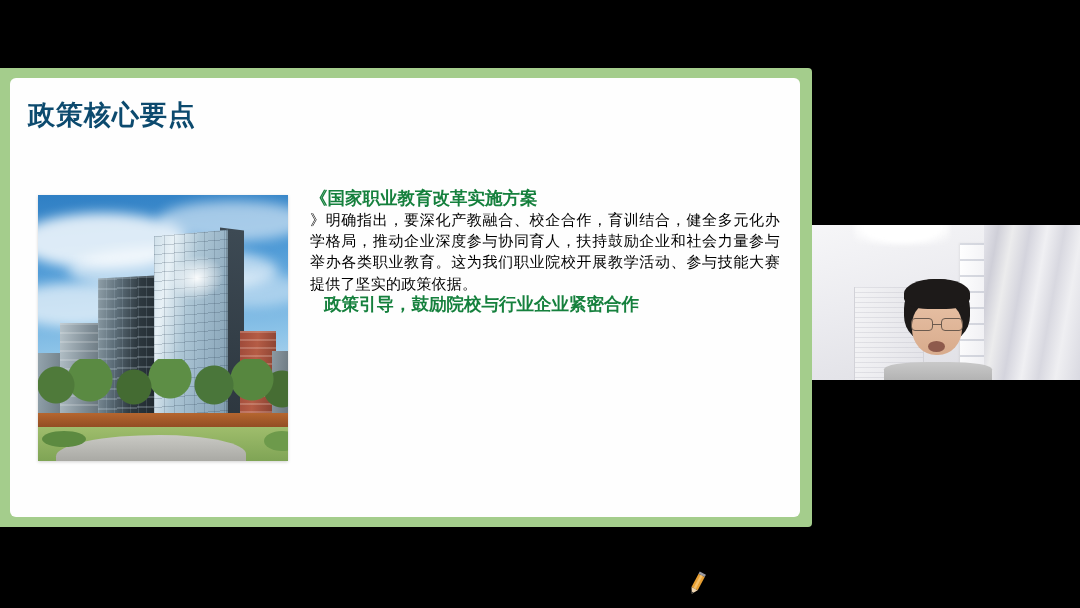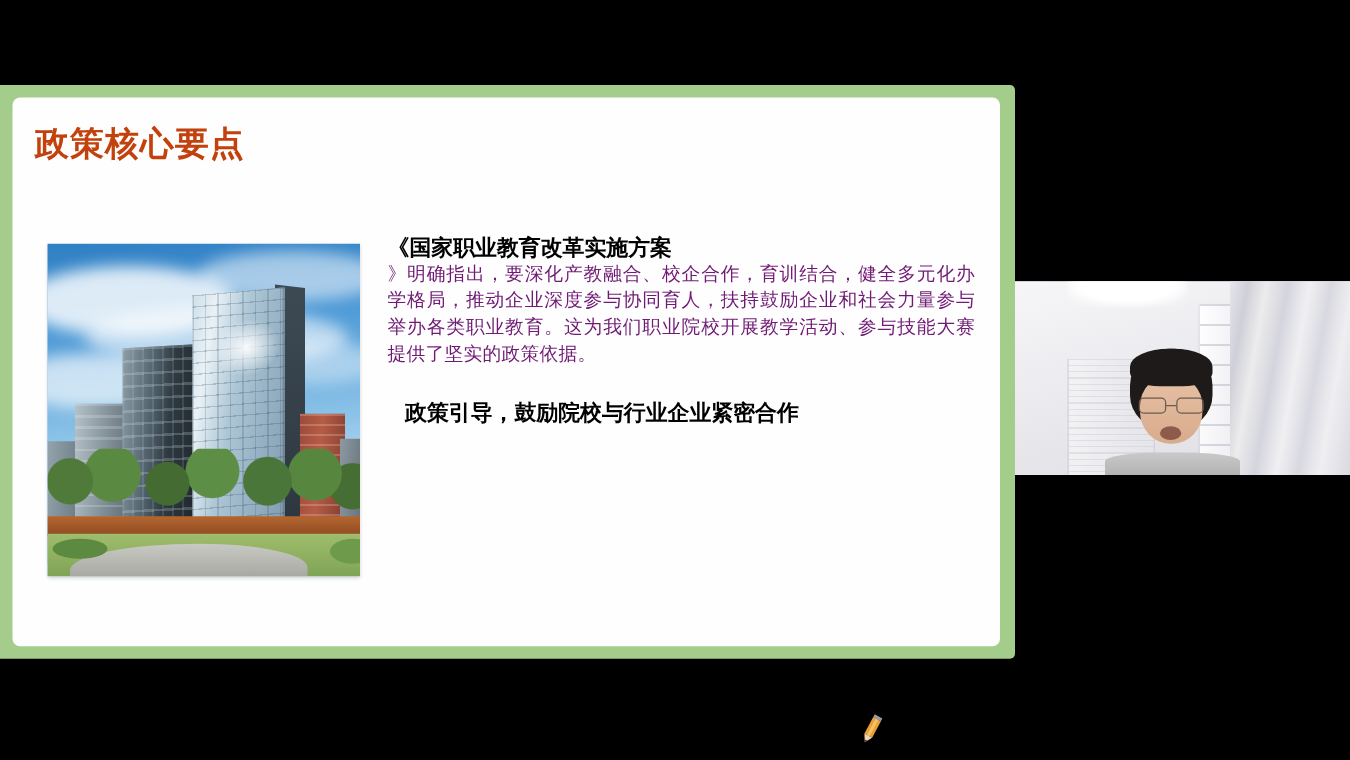--- a/index.html
+++ b/index.html
@@ -15,21 +15,21 @@
     border-top-right-radius:4px; border-bottom-right-radius:4px;
     padding:10px 12px 10px 10px;
   }
   #slide-inner {
     position:relative; width:100%; height:100%;
     background:#fefefe; border-radius:6px; overflow:hidden;
   }
 
   #slide-title {
     position:absolute; left:18px; top:24px;
-    font-size:27px; font-weight:bold; color:#c2410c;
+    font-size:27px; font-weight:bold; color:#0c4a6e;
     letter-spacing:1px; line-height:1;
   }
 
   
   #slide-photo {
     position:absolute; left:28px; top:117px; width:250px; height:266px;
     overflow:hidden; background:#7fb2dd;
     box-shadow:0 1px 3px rgba(0,0,0,.18);
   }
   .sky {
@@ -134,26 +134,26 @@
     border-top-left-radius:60% 90%; border-top-right-radius:50% 80%;
   }
   .hedge1 { position:absolute; left:4px; bottom:14px; width:44px; height:16px; background:#5c8a40; border-radius:50%; }
   .hedge2 { position:absolute; left:226px; bottom:10px; width:36px; height:20px; background:#6d9a4b; border-radius:50%; }
 
   
   #text-col {
     position:absolute; left:300px; top:110px; width:470px;
   }
   .sec-head {
-    font-size:17.5px; font-weight:bold; color:#000000;
+    font-size:17.5px; font-weight:bold; color:#15803d;
     line-height:1.25; margin-bottom:2px;
   }
-  #head-2 { margin-top:26px; margin-bottom:6px; padding-left:14px; }
+  #head-2 { margin-bottom:6px; padding-left:14px; }
   .body-txt {
-    font-size:15px; color:#701a75; line-height:1.42;
+    font-size:15px; color:#000000; line-height:1.42;
     text-align:justify; letter-spacing:.2px;
   }
   #para-1 { margin-top:-3px; }
   #para-2 { margin-top:4px; }
 
   
   #pencil-cursor {
     position:absolute; left:684px; top:502px;
     width:26px; height:26px;
   }

